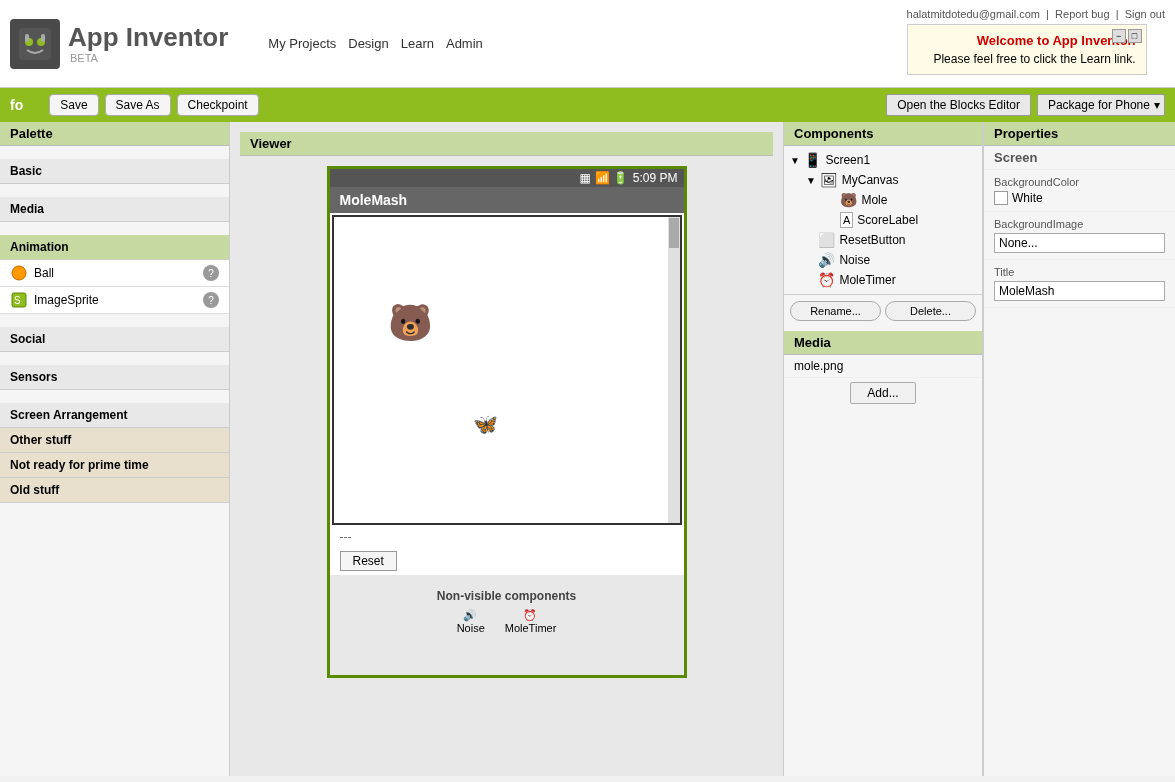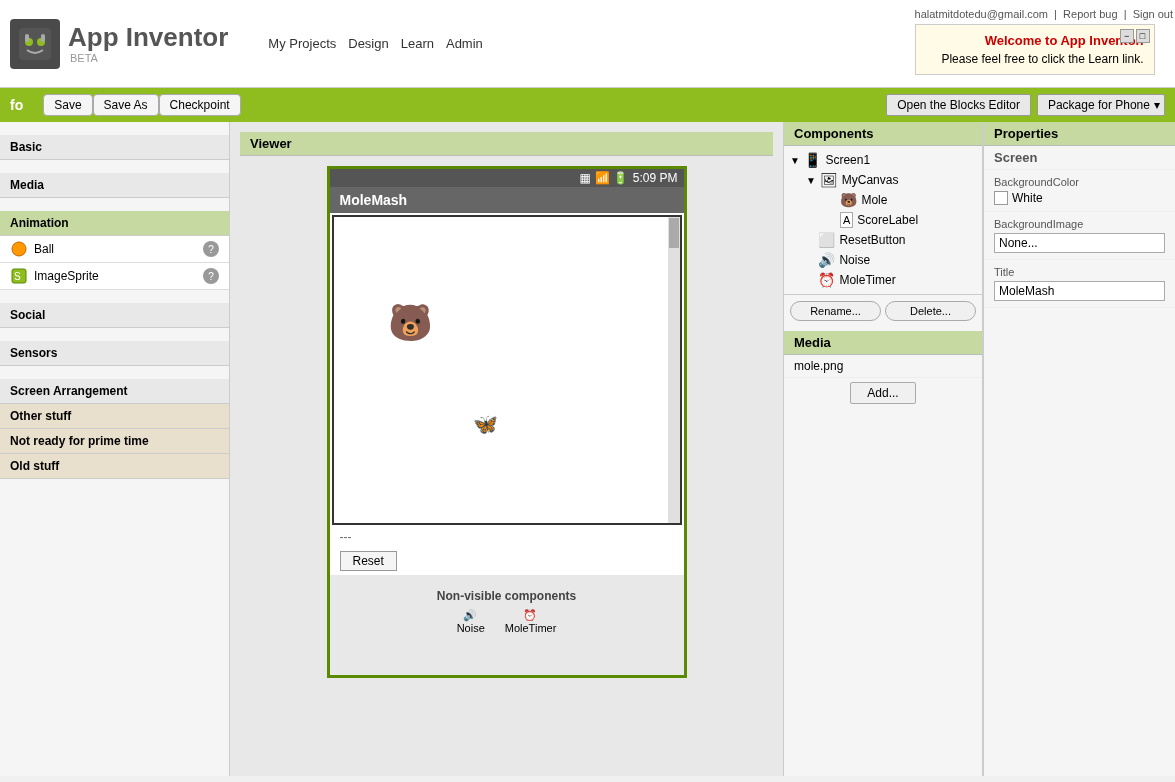--- a/index.html
+++ b/index.html
@@ -32,21 +32,21 @@
       color: white;
       font-size: 22px;
     }
     #app-title-block { display: flex; flex-direction: column; }
     #app-title { font-size: 26px; font-weight: bold; color: #555; line-height: 1.1; }
     #app-beta { font-size: 11px; color: #999; margin-left: 2px; }
     #top-nav { display: flex; gap: 12px; align-items: flex-start; }
     #top-nav a { color: #333; text-decoration: none; font-size: 13px; cursor: pointer; }
     #top-right {
       position: absolute;
-      right: 2px;
+      right: 10px;
       top: 8px;
       text-align: right;
       margin-left: 40px;
     }
     #user-info { font-size: 11px; color: #555; }
     #user-info a { color: #555; text-decoration: none; }
     #welcome-popup {
       background: #fffbe6;
       border: 1px solid #ccc;
       padding: 8px 10px;
@@ -74,20 +74,21 @@
       justify-content: center;
       cursor: pointer;
     }
 
     
     #toolbar {
       background: #8fbc1e;
       padding: 6px 10px;
       display: flex;
       align-items: center;
+      gap: 6px;
     }
     #project-name {
       color: #fff;
       font-size: 14px;
       font-weight: bold;
       margin-right: 20px;
     }
     .toolbar-btn {
       background: #f5f5f5;
       border: 1px solid #aaa;
@@ -461,20 +462,21 @@
     <button class="toolbar-btn-dropdown">
       <span>Package for Phone</span>
       <span>▾</span>
     </button>
   </div>
 </div>
 
 <div id="main-area">
 
   <div id="palette">
+    <div id="palette-header">Palette</div>
     <div class="palette-section">Basic</div>
     <div class="palette-section">Media</div>
     <div class="palette-section" style="background:#c5d9a0;">Animation</div>
     <div class="palette-item">
       <div class="palette-item-icon">
         <svg width="16" height="16">
             <circle cx="8" cy="8" r="7" fill="#f90" stroke="#c60" stroke-width="1"></circle>
           </svg>
       </div>
       <span class="palette-item-name">Ball</span>

